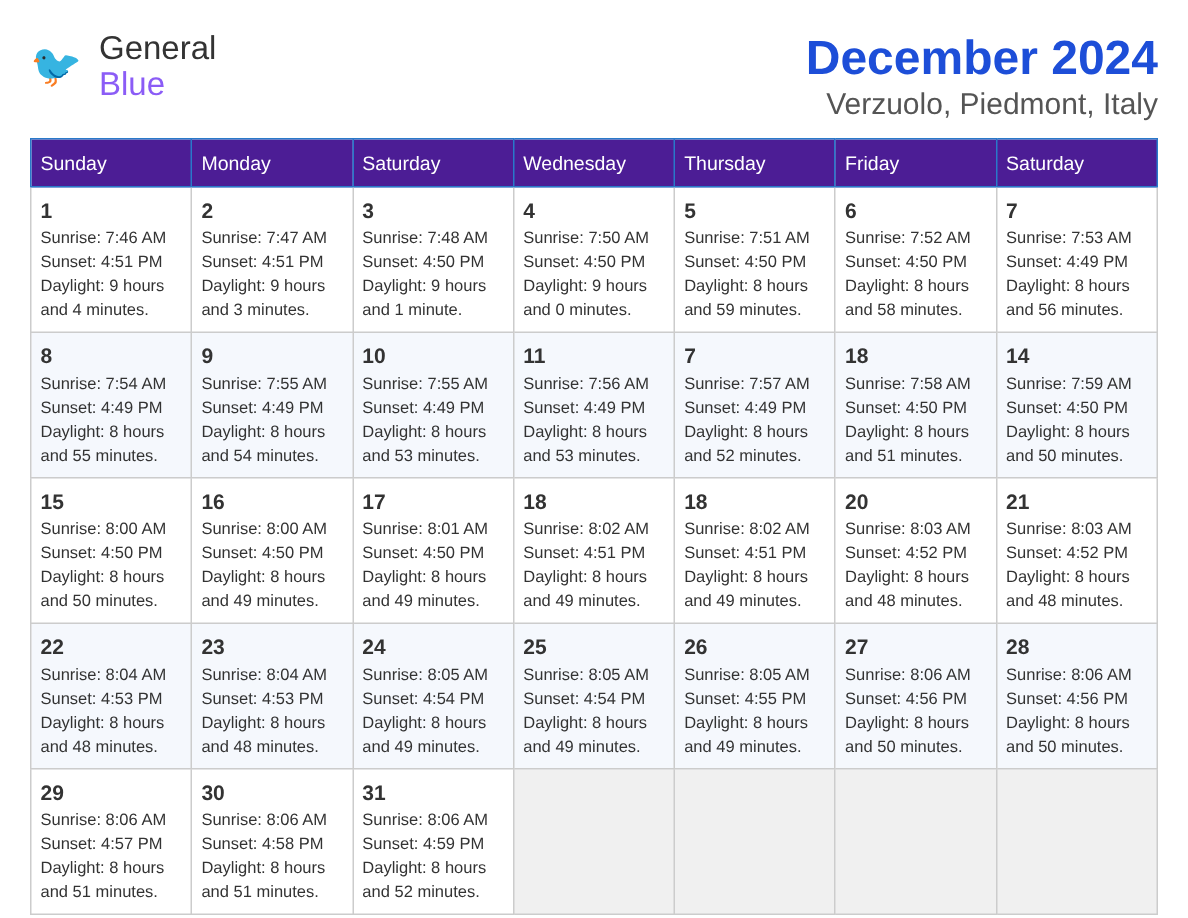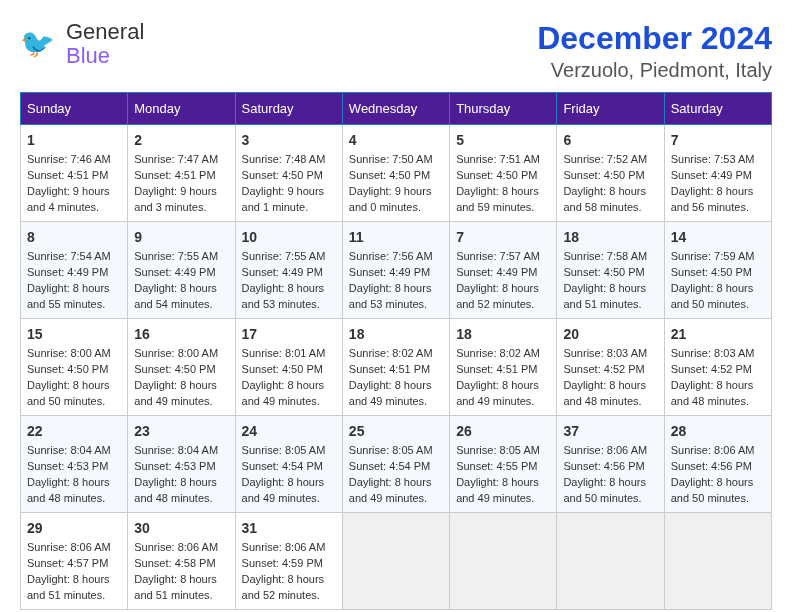--- a/index.html
+++ b/index.html
@@ -139,21 +139,21 @@
         <td><span class="day-num">18</span>Sunrise: 8:02 AM<br>Sunset: 4:51 PM<br>Daylight: 8 hours<br>and 49 minutes.<br></td>
         <td><span class="day-num">20</span>Sunrise: 8:03 AM<br>Sunset: 4:52 PM<br>Daylight: 8 hours<br>and 48 minutes.<br></td>
         <td><span class="day-num">21</span>Sunrise: 8:03 AM<br>Sunset: 4:52 PM<br>Daylight: 8 hours<br>and 48 minutes.<br></td>
       </tr>
       <tr>
         <td><span class="day-num">22</span>Sunrise: 8:04 AM<br>Sunset: 4:53 PM<br>Daylight: 8 hours<br>and 48 minutes.<br></td>
         <td><span class="day-num">23</span>Sunrise: 8:04 AM<br>Sunset: 4:53 PM<br>Daylight: 8 hours<br>and 48 minutes.<br></td>
         <td><span class="day-num">24</span>Sunrise: 8:05 AM<br>Sunset: 4:54 PM<br>Daylight: 8 hours<br>and 49 minutes.<br></td>
         <td><span class="day-num">25</span>Sunrise: 8:05 AM<br>Sunset: 4:54 PM<br>Daylight: 8 hours<br>and 49 minutes.<br></td>
         <td><span class="day-num">26</span>Sunrise: 8:05 AM<br>Sunset: 4:55 PM<br>Daylight: 8 hours<br>and 49 minutes.<br></td>
-        <td><span class="day-num">37</span>Sunrise: 8:06 AM<br>Sunset: 4:56 PM<br>Daylight: 8 hours<br>and 50 minutes.<br></td>
+        <td><span class="day-num">27</span>Sunrise: 8:06 AM<br>Sunset: 4:56 PM<br>Daylight: 8 hours<br>and 50 minutes.<br></td>
         <td><span class="day-num">28</span>Sunrise: 8:06 AM<br>Sunset: 4:56 PM<br>Daylight: 8 hours<br>and 50 minutes.<br></td>
       </tr>
       <tr>
         <td><span class="day-num">29</span>Sunrise: 8:06 AM<br>Sunset: 4:57 PM<br>Daylight: 8 hours<br>and 51 minutes.<br></td>
         <td><span class="day-num">30</span>Sunrise: 8:06 AM<br>Sunset: 4:58 PM<br>Daylight: 8 hours<br>and 51 minutes.<br></td>
         <td><span class="day-num">31</span>Sunrise: 8:06 AM<br>Sunset: 4:59 PM<br>Daylight: 8 hours<br>and 52 minutes.<br></td>
         <td class="empty"></td>
         <td class="empty"></td>
         <td class="empty"></td>
         <td class="empty"></td>

